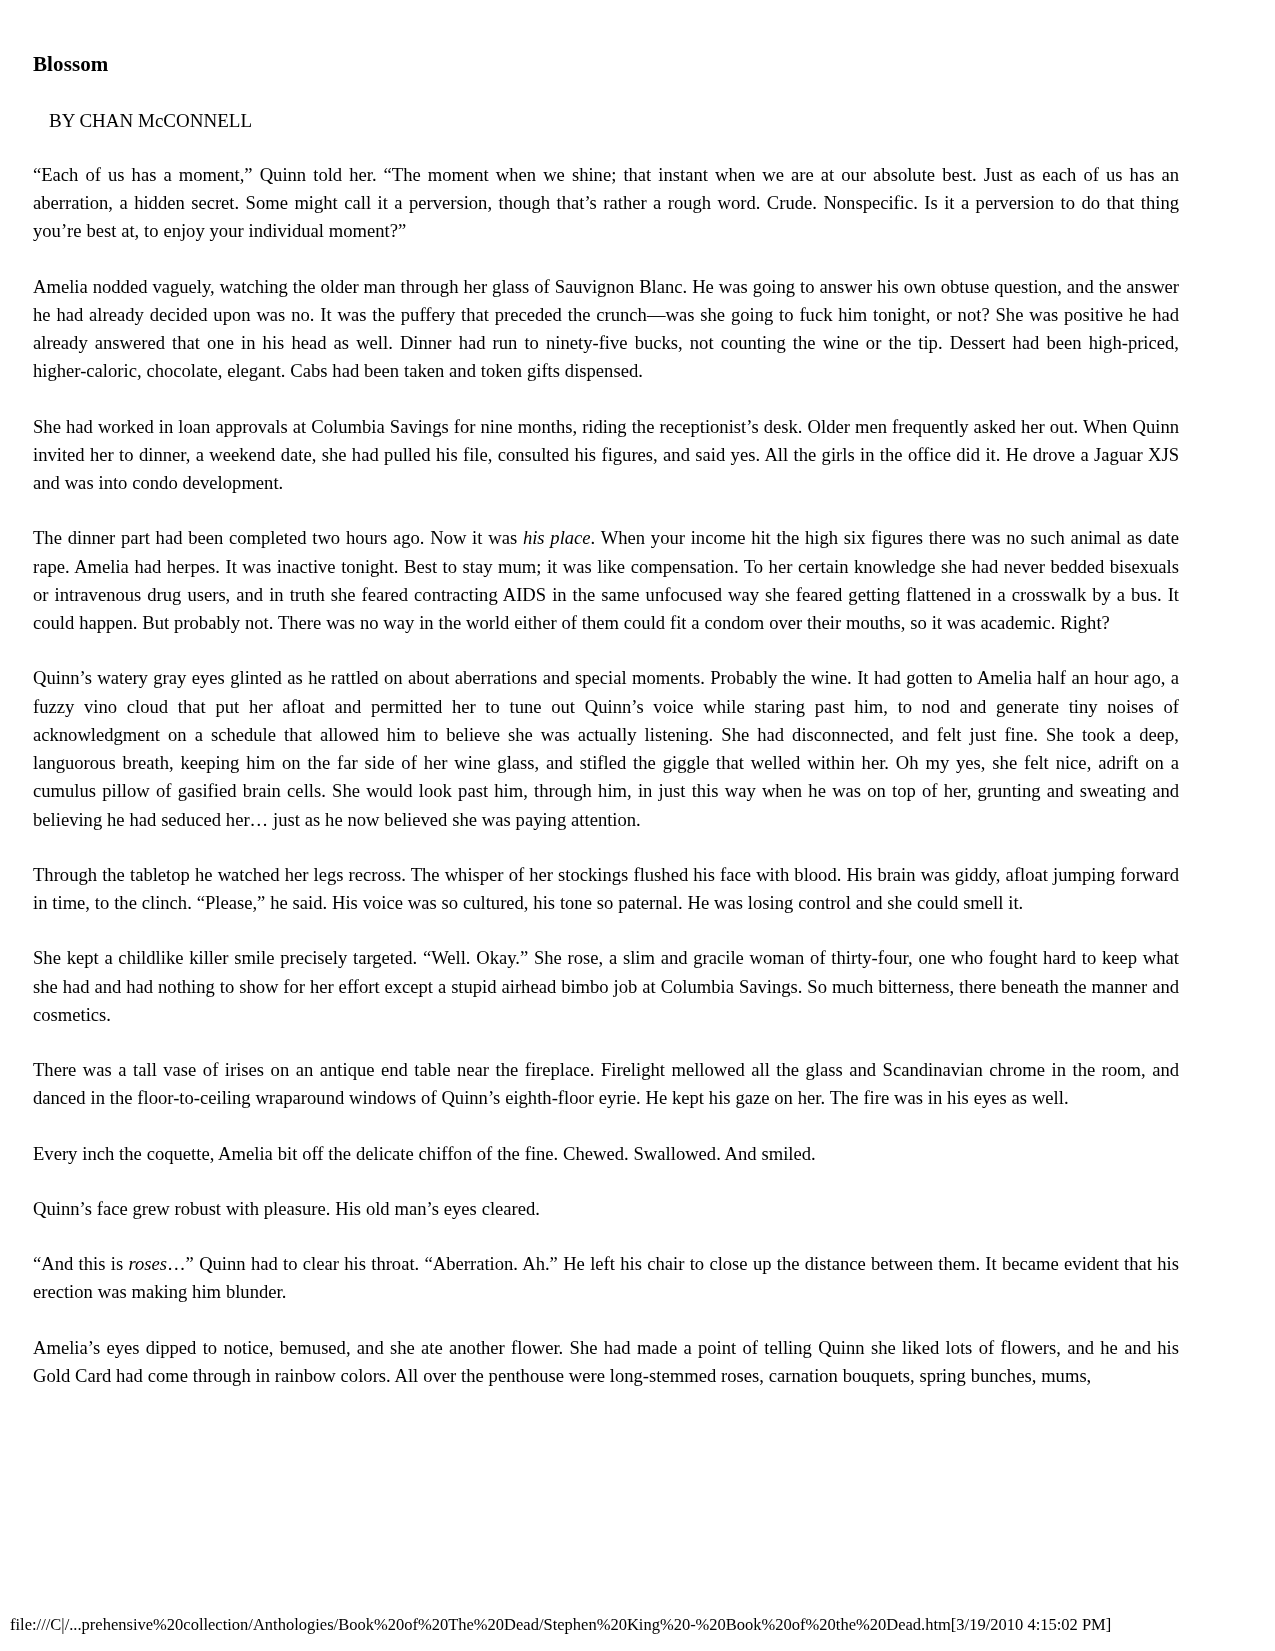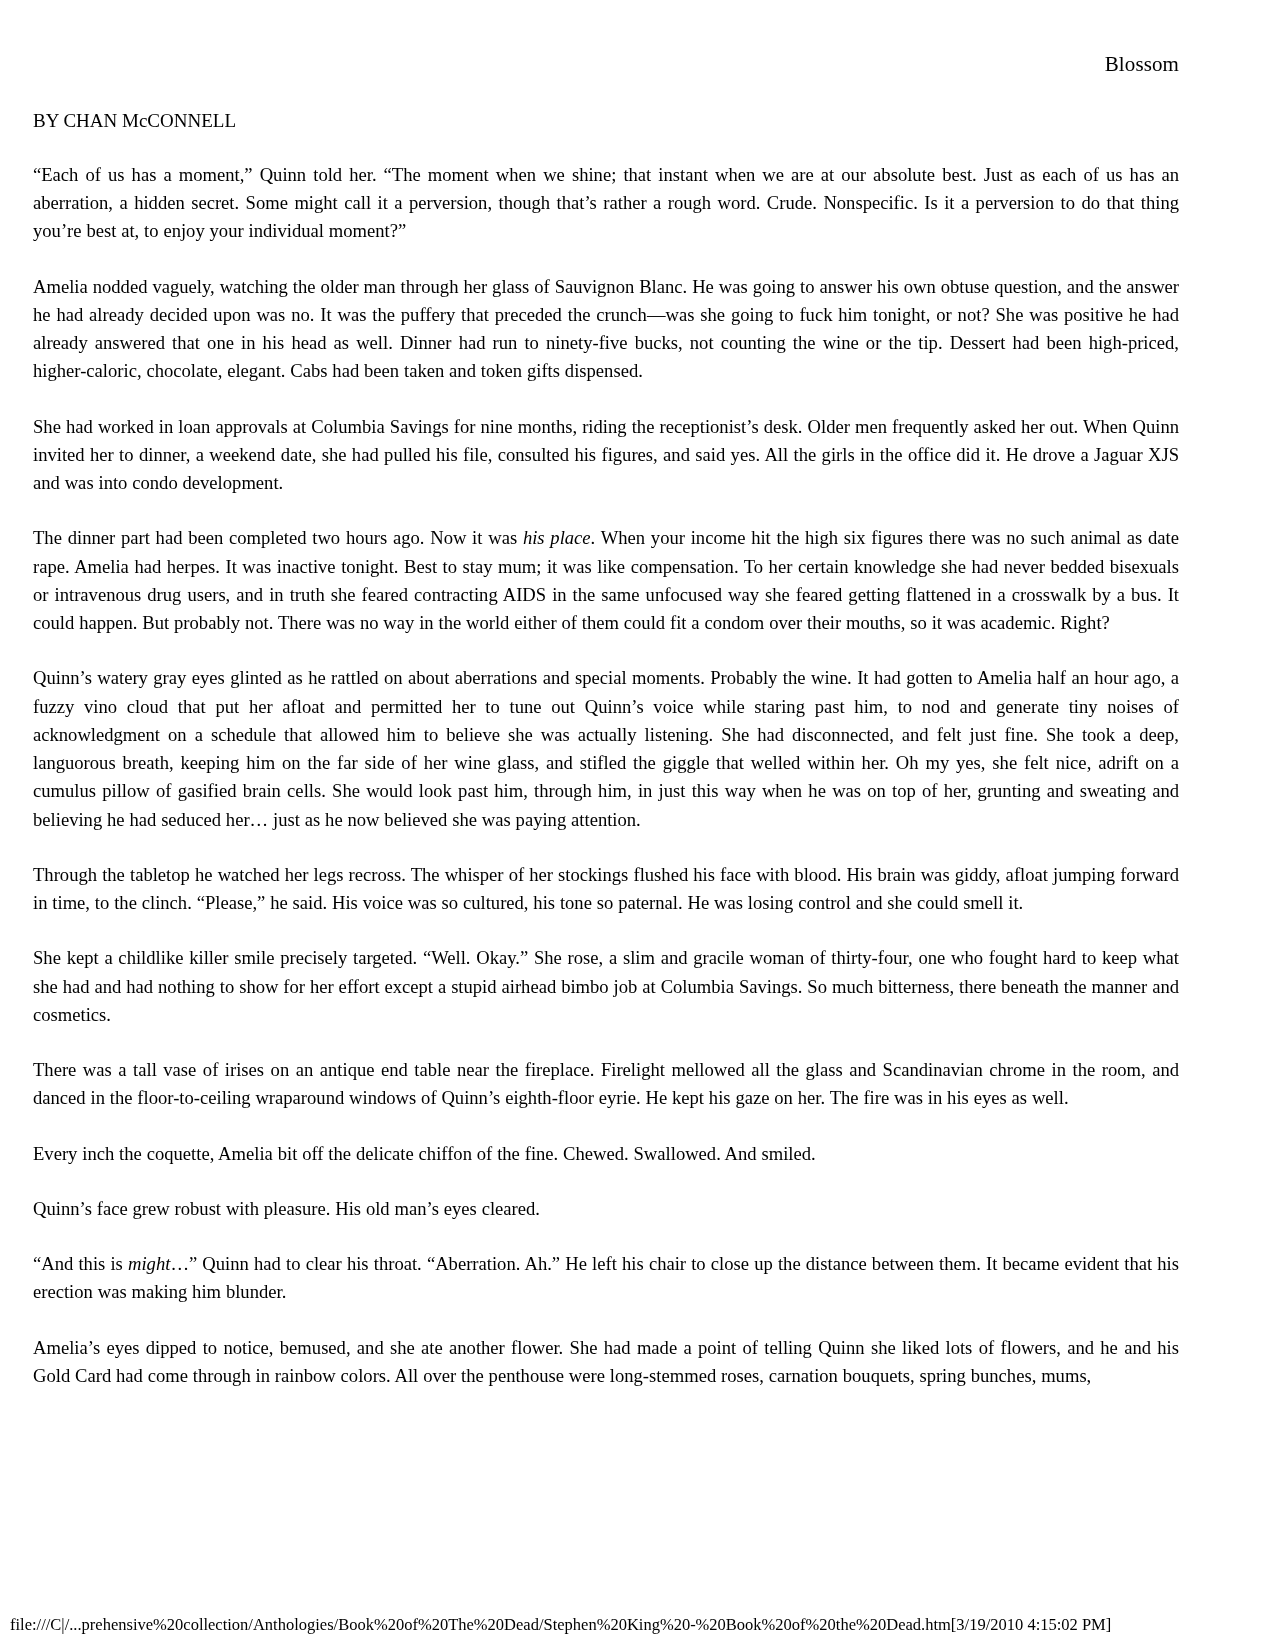--- a/index.html
+++ b/index.html
@@ -14,29 +14,28 @@
     color: #000000;
     position: relative;
     box-sizing: border-box;
   }
   .page {
     padding: 52px 96px 0 33px;
     box-sizing: border-box;
   }
   .doc-title {
     font-size: 21px;
-    font-weight: normal;
+    font-weight: bold;
     margin: 0 0 0 0;
     line-height: 1.2;
     letter-spacing: 0.1px;
-    text-align: right;
   }
   .byline {
     font-size: 19px;
-    margin: 32px 0 0 0;
+    margin: 32px 0 0 16px;
     line-height: 1.3;
   }
   p.para {
     font-size: 18.6px;
     line-height: 1.52;
     text-align: justify;
     margin: 27px 0 0 0;
     word-spacing: 0.2px;
   }
   p.para em {
@@ -66,18 +65,18 @@
       <p class="para">“Each of us has a moment,” Quinn told her. “The moment when we shine; that instant when we are at our absolute best. Just as each of us has an aberration, a hidden secret. Some might call it a perversion, though that’s rather a rough word. Crude. Nonspecific. Is it a perversion to do that thing you’re best at, to enjoy your individual moment?”</p>
       <p class="para">Amelia nodded vaguely, watching the older man through her glass of Sauvignon Blanc. He was going to answer his own obtuse question, and the answer he had already decided upon was no. It was the puffery that preceded the crunch—was she going to fuck him tonight, or not? She was positive he had already answered that one in his head as well. Dinner had run to ninety-five bucks, not counting the wine or the tip. Dessert had been high-priced, higher-caloric, chocolate, elegant. Cabs had been taken and token gifts dispensed.</p>
       <p class="para">She had worked in loan approvals at Columbia Savings for nine months, riding the receptionist’s desk. Older men frequently asked her out. When Quinn invited her to dinner, a weekend date, she had pulled his file, consulted his figures, and said yes. All the girls in the office did it. He drove a Jaguar XJS and was into condo development.</p>
       <p class="para">The dinner part had been completed two hours ago. Now it was <em>his place</em>. When your income hit the high six figures there was no such animal as date rape. Amelia had herpes. It was inactive tonight. Best to stay mum; it was like compensation. To her certain knowledge she had never bedded bisexuals or intravenous drug users, and in truth she feared contracting AIDS in the same unfocused way she feared getting flattened in a crosswalk by a bus. It could happen. But probably not. There was no way in the world either of them could fit a condom over their mouths, so it was academic. Right?</p>
       <p class="para">Quinn’s watery gray eyes glinted as he rattled on about aberrations and special moments. Probably the wine. It had gotten to Amelia half an hour ago, a fuzzy vino cloud that put her afloat and permitted her to tune out Quinn’s voice while staring past him, to nod and generate tiny noises of acknowledgment on a schedule that allowed him to believe she was actually listening. She had disconnected, and felt just fine. She took a deep, languorous breath, keeping him on the far side of her wine glass, and stifled the giggle that welled within her. Oh my yes, she felt nice, adrift on a cumulus pillow of gasified brain cells. She would look past him, through him, in just this way when he was on top of her, grunting and sweating and believing he had seduced her… just as he now believed she was paying attention.</p>
       <p class="para">Through the tabletop he watched her legs recross. The whisper of her stockings flushed his face with blood. His brain was giddy, afloat jumping forward in time, to the clinch. “Please,” he said. His voice was so cultured, his tone so paternal. He was losing control and she could smell it.</p>
       <p class="para">She kept a childlike killer smile precisely targeted. “Well. Okay.” She rose, a slim and gracile woman of thirty-four, one who fought hard to keep what she had and had nothing to show for her effort except a stupid airhead bimbo job at Columbia Savings. So much bitterness, there beneath the manner and cosmetics.</p>
       <p class="para">There was a tall vase of irises on an antique end table near the fireplace. Firelight mellowed all the glass and Scandinavian chrome in the room, and danced in the floor-to-ceiling wraparound windows of Quinn’s eighth-floor eyrie. He kept his gaze on her. The fire was in his eyes as well.</p>
       <p class="para">Every inch the coquette, Amelia bit off the delicate chiffon of the fine. Chewed. Swallowed. And smiled.</p>
       <p class="para">Quinn’s face grew robust with pleasure. His old man’s eyes cleared.</p>
-      <p class="para">“And this is <em>might</em>…” Quinn had to clear his throat. “Aberration. Ah.” He left his chair to close up the distance between them. It became evident that his erection was making him blunder.</p>
+      <p class="para">“And this is <em>roses</em>…” Quinn had to clear his throat. “Aberration. Ah.” He left his chair to close up the distance between them. It became evident that his erection was making him blunder.</p>
       <p class="para">Amelia’s eyes dipped to notice, bemused, and she ate another flower. She had made a point of telling Quinn she liked lots of flowers, and he and his Gold Card had come through in rainbow colors. All over the penthouse were long-stemmed roses, carnation bouquets, spring bunches, mums,</p>
     </div>
 </div>
 
 <div class="footer">file:///C|/...prehensive%20collection/Anthologies/Book%20of%20The%20Dead/Stephen%20King%20-%20Book%20of%20the%20Dead.htm[3/19/2010 4:15:02 PM]</div>
 
 </body></html>

